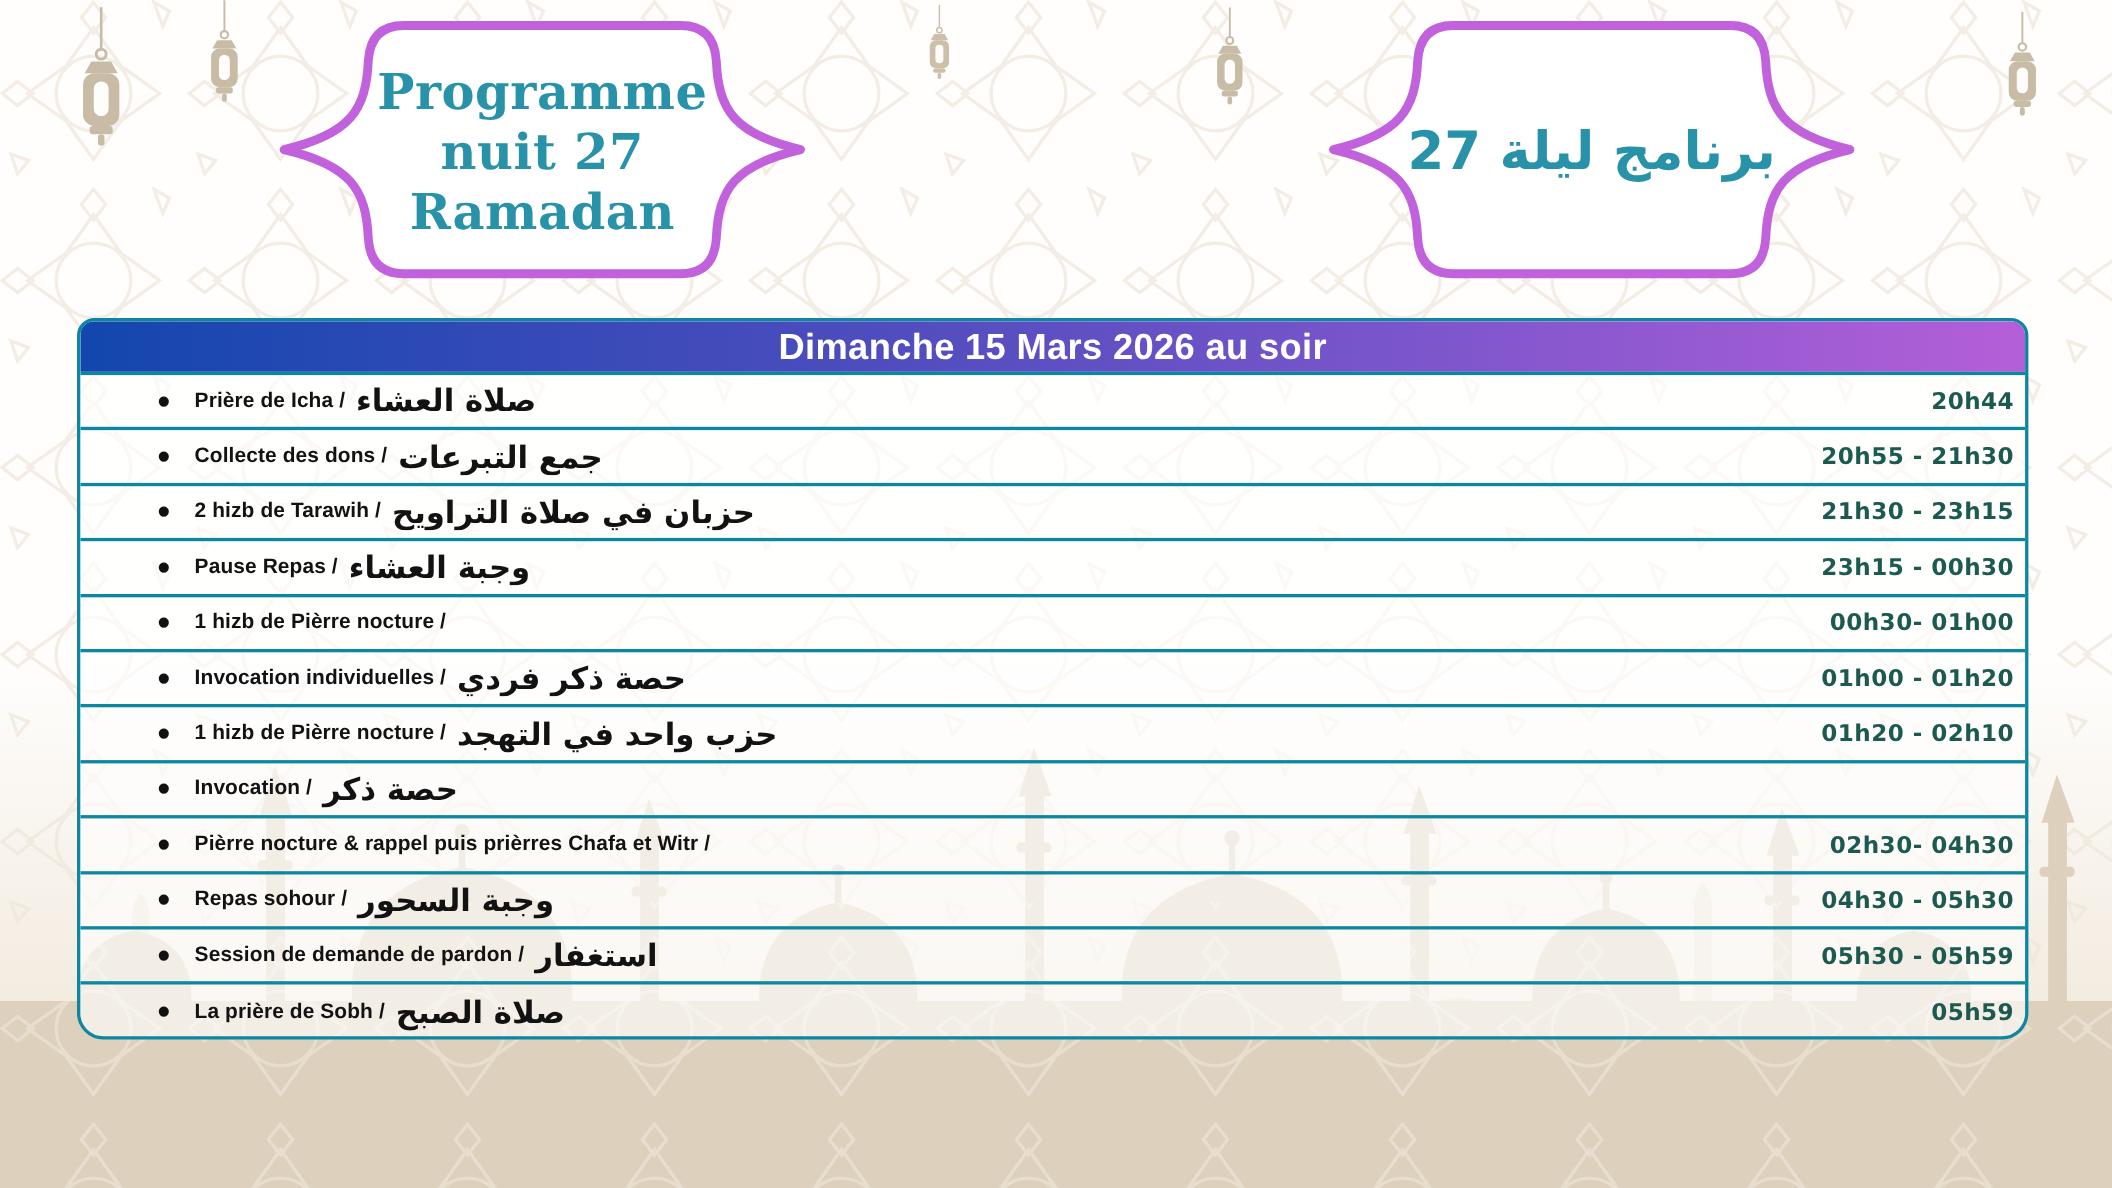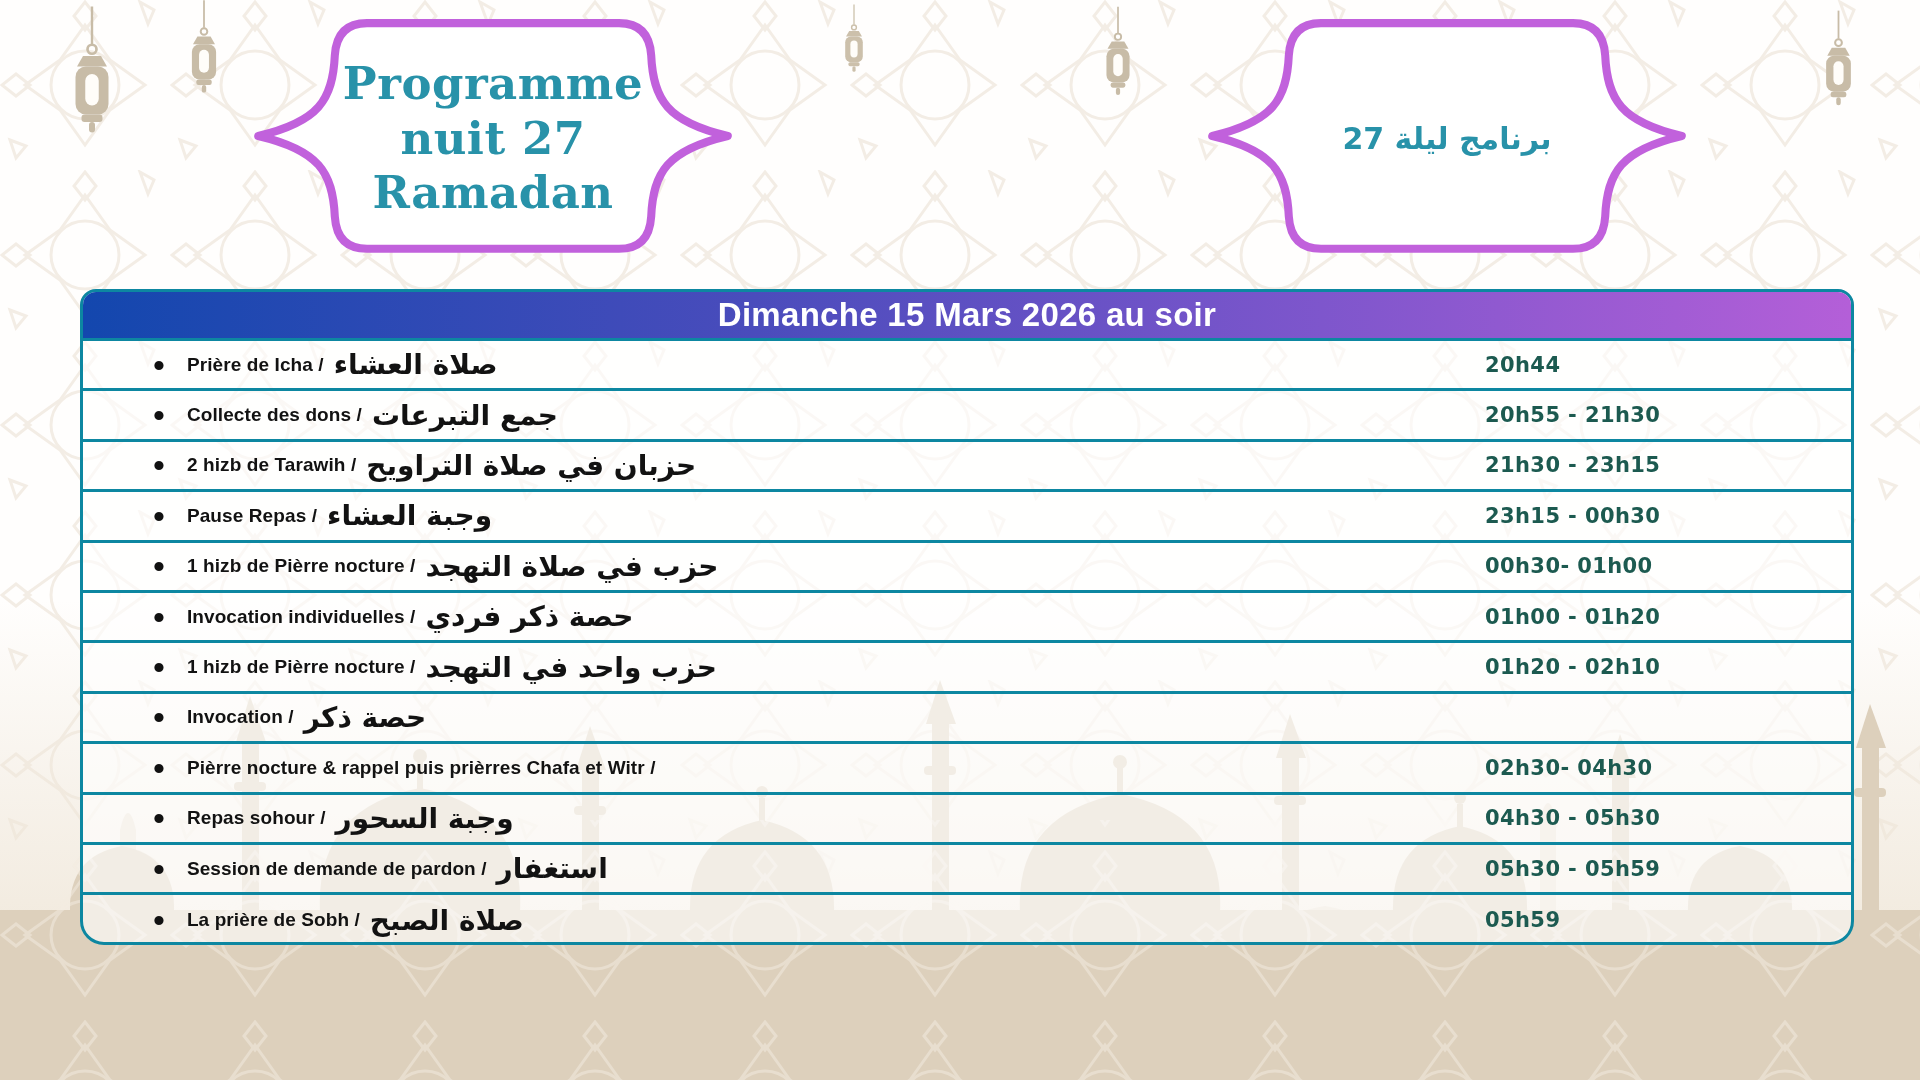--- a/index.html
+++ b/index.html
@@ -28,29 +28,30 @@
     text-align:center; color:#2892a9;
   }
   #frame-left  { left:226px;  top:12px; width:534px; height:254px; }
   #frame-right { left:1180px; top:12px; width:534px; height:254px; }
   #frame-left .frame-text {
     font-family:"DejaVu Serif","Liberation Serif",serif;
     font-weight:700; font-size:45px; line-height:1.22; letter-spacing:.5px;
   }
   #frame-right .frame-text {
     font-family:"DejaVu Sans",sans-serif; direction:rtl;
-    font-weight:700; font-size:30px; line-height:1.32;gap:12px;
+    font-weight:700; font-size:48px; line-height:1.32;gap:12px;
   }
 
   
   .schedule {
-    position:absolute; left:80px; top:289px; width:1774px; height:656px; z-index:5;
+    position:absolute; left:70px; top:289px; width:1774px; height:656px; z-index:5;
     border:3px solid #0d87a1; border-radius:16px 16px 24px 24px;
     overflow:hidden; box-sizing:border-box;
     background:rgba(255,255,255,0.62);
+    text-align:right;
   }
   .schedule-header {
     height:49px; box-sizing:border-box;
     display:flex; align-items:center; justify-content:center;
     background:linear-gradient(90deg, #1347ae 0%, #4a4cbc 38%, #7e56cc 70%, #b45fd8 100%);
     border-bottom:3px solid #0d87a1;
     color:#ffffff; font-weight:700; font-size:33px; letter-spacing:.3px;
   }
   .schedule-body { display:flex; flex-direction:column; }
   .row {
@@ -264,21 +265,20 @@
             <span class="bullet">•</span>
             <span class="fr">Pause Repas /</span>
             <span class="ar">وجبة العشاء</span>
           </div>
           <div class="cell-time">23h15 - 00h30</div>
         </div>
         <div class="row">
           <div class="cell-activity">
             <span class="bullet">•</span>
             <span class="fr">1 hizb de Pièrre nocture /</span>
-            <span class="ar">حزب في صلاة التهجد</span>
           </div>
           <div class="cell-time">00h30- 01h00</div>
         </div>
         <div class="row">
           <div class="cell-activity">
             <span class="bullet">•</span>
             <span class="fr">Invocation individuelles /</span>
             <span class="ar">حصة ذكر فردي</span>
           </div>
           <div class="cell-time">01h00 - 01h20</div>

